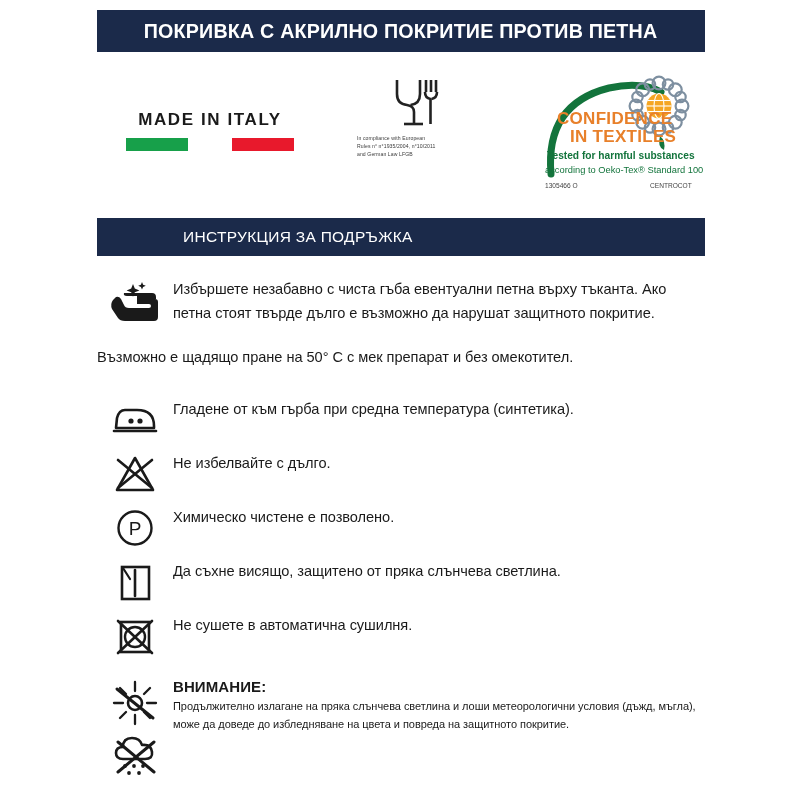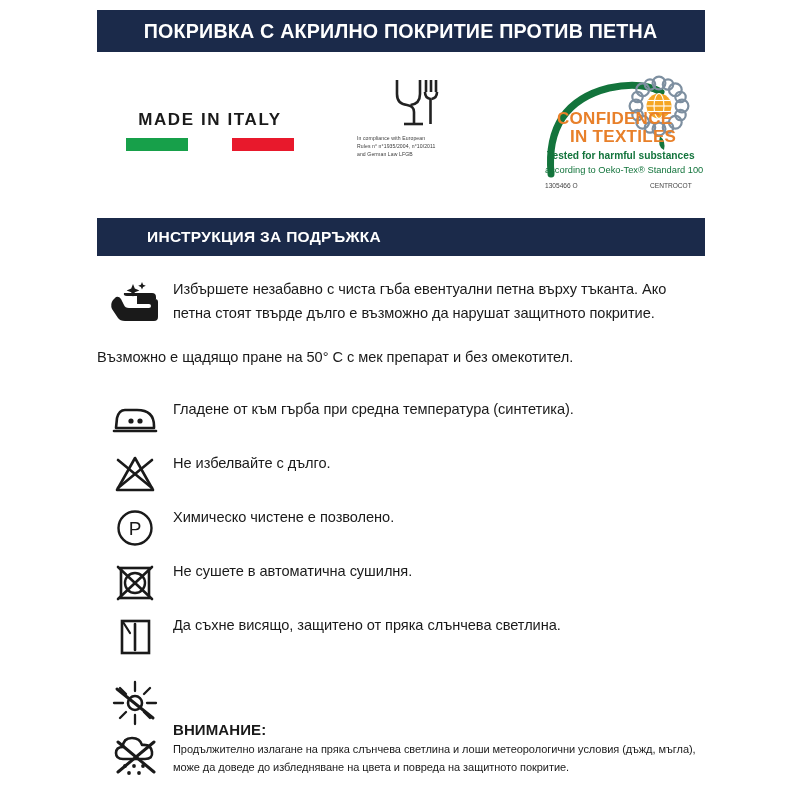--- a/index.html
+++ b/index.html
@@ -124,23 +124,23 @@
     top: 218px;
     width: 608px;
     height: 38px;
     background: #1b2a4a;
     display: flex;
     align-items: center;
   }
   .section-bar-text {
     color: #ffffff;
     font-size: 15.5px;
-    font-weight: bold;
+    font-weight: normal;
     letter-spacing: 0.3px;
-    padding-left: 50px;
+    padding-left: 86px;
     white-space: nowrap;
   }
 
   
   .care-list {
     position: absolute;
     left: 0;
     top: 278px;
     width: 608px;
   }
@@ -182,21 +182,20 @@
     width: 76px;
     min-width: 76px;
     display: flex;
     flex-direction: column;
     align-items: center;
     gap: 6px;
     padding-top: 2px;
   }
   .warning-body {
     padding-top: 0px;
-    margin-top: 43px;
   }
   .warning-title {
     font-size: 15px;
     font-weight: bold;
     color: #1a1a1a;
     margin-bottom: 3px;
     letter-spacing: 0.1px;
   }
   .warning-text {
     font-size: 11px;
@@ -350,38 +349,38 @@
             <circle cx="21" cy="20" r="16.5" fill="none" stroke="#1a1a1a" stroke-width="2.4"></circle>
             <text x="21" y="27" text-anchor="middle" font-family="Liberation Sans, sans-serif" font-size="19" fill="#1a1a1a">P</text>
           </svg>
         </div>
         <div class="care-text">Химическо чистене е позволено.</div>
       </div>
 
       <div class="care-row row-h-s">
         <div class="care-icon">
           <svg width="44" height="42" viewBox="0 0 44 42">
+            <rect x="9" y="5" width="27" height="32" fill="none" stroke="#1a1a1a" stroke-width="2.6"></rect>
+            <line x1="22" y1="8" x2="22" y2="34" stroke="#1a1a1a" stroke-width="2.6" stroke-linecap="round"></line>
+            <line x1="10" y1="6" x2="17" y2="17" stroke="#1a1a1a" stroke-width="2.2" stroke-linecap="round"></line>
+          </svg>
+        </div>
+        <div class="care-text">Да съхне висящо, защитено от пряка слънчева светлина.</div>
+      </div>
+
+      <div class="care-row row-h-s">
+        <div class="care-icon">
+          <svg width="44" height="42" viewBox="0 0 44 42">
             <rect x="8" y="6" width="28" height="30" fill="none" stroke="#1a1a1a" stroke-width="2.6"></rect>
             <circle cx="22" cy="21" r="10" fill="none" stroke="#1a1a1a" stroke-width="2.4"></circle>
             <line x1="5" y1="5" x2="39" y2="37" stroke="#1a1a1a" stroke-width="2.6" stroke-linecap="round"></line>
             <line x1="39" y1="5" x2="5" y2="37" stroke="#1a1a1a" stroke-width="2.6" stroke-linecap="round"></line>
           </svg>
         </div>
         <div class="care-text">Не сушете в автоматична сушилня.</div>
-      </div>
-
-      <div class="care-row row-h-s">
-        <div class="care-icon">
-          <svg width="44" height="42" viewBox="0 0 44 42">
-            <rect x="9" y="5" width="27" height="32" fill="none" stroke="#1a1a1a" stroke-width="2.6"></rect>
-            <line x1="22" y1="8" x2="22" y2="34" stroke="#1a1a1a" stroke-width="2.6" stroke-linecap="round"></line>
-            <line x1="10" y1="6" x2="17" y2="17" stroke="#1a1a1a" stroke-width="2.2" stroke-linecap="round"></line>
-          </svg>
-        </div>
-        <div class="care-text">Да съхне висящо, защитено от пряка слънчева светлина.</div>
       </div>
     </div>
 
     <div class="warning">
       <div class="warning-icons">
         <div>
           <svg width="50" height="46" viewBox="0 0 50 46">
             <circle cx="25" cy="23" r="7" fill="none" stroke="#1a1a1a" stroke-width="2.6"></circle>
             <g stroke="#1a1a1a" stroke-width="2.3" stroke-linecap="round">
               <line x1="25" y1="2" x2="25" y2="11"></line>

